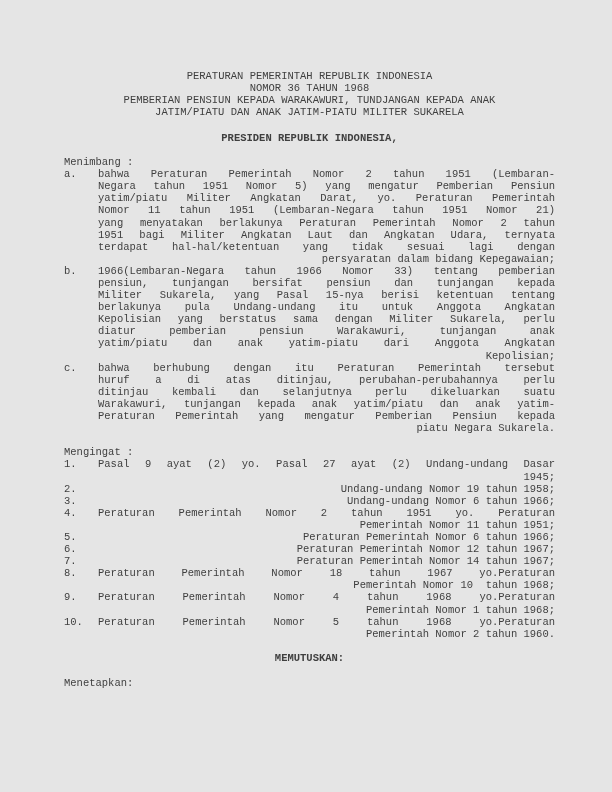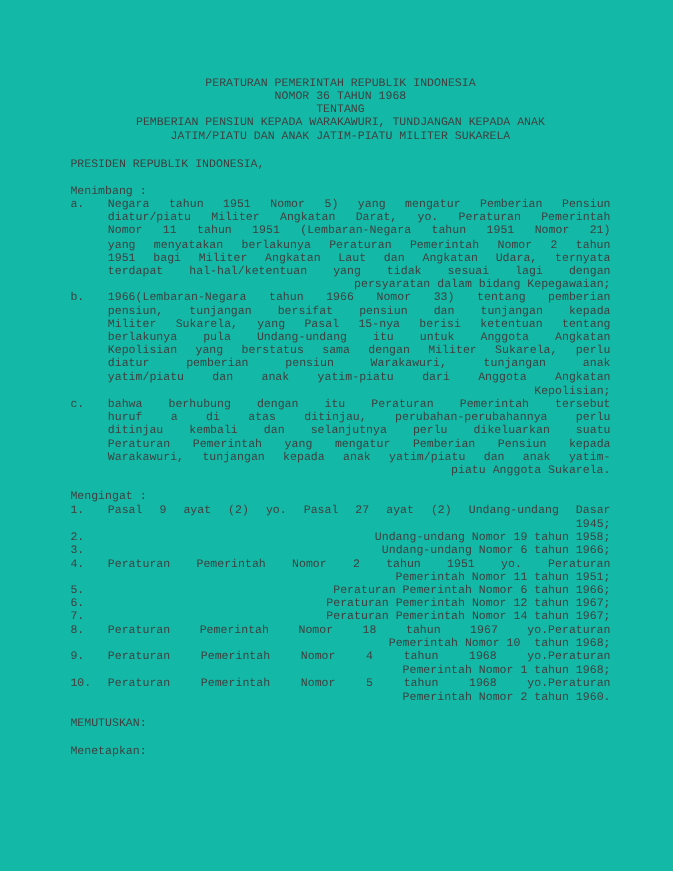--- a/index.html
+++ b/index.html
@@ -4,40 +4,42 @@
 <style>
   html, body {
     margin: 0;
     padding: 0;
     background: #ffffff;
   }
   .page {
     position: relative;
     width: 612px;
     height: 792px;
-    background: #14b8a6;
+    background: #e5e5e5;
     overflow: hidden;
     font-family: "Liberation Mono", "DejaVu Sans Mono", monospace;
     font-size: 10.5px;
     line-height: 12.1px;
     color: #3f3f3f;
   }
   .doc {
     position: absolute;
     left: 64px;
     top: 70px;
     width: 491px;
   }
   .title-block { width: 100%; }
   .title-line {
     text-align: center;
     white-space: pre-wrap;
   }
   .center-line {
-    white-space: pre-wrap;
+    text-align: center;
+    white-space: pre-wrap;
+    font-weight: bold;
   }
   .label-line {
     text-align: left;
     white-space: pre-wrap;
     font-family: Liberation Mono, monospace;
   }
   .blank { height: 12.1px; }
   .blank-lg { height: 13px; }
   .item-row {
     display: flex;
@@ -63,39 +65,39 @@
 </style>
 </head>
 <body>
 
 <div class="page">
   <div class="doc">
 
     <div class="title-block">
         <div class="title-line">PERATURAN PEMERINTAH REPUBLIK INDONESIA</div>
         <div class="title-line">NOMOR 36 TAHUN 1968</div>
-        <div class="title-line">TENTANG</div>
         <div class="title-line">PEMBERIAN PENSIUN KEPADA WARAKAWURI, TUNDJANGAN KEPADA ANAK</div>
         <div class="title-line">JATIM/PIATU DAN ANAK JATIM-PIATU MILITER SUKARELA</div>
       </div>
 
     <div class="blank" style="height:13.5px"></div>
 
     <div class="center-line">PRESIDEN REPUBLIK INDONESIA,</div>
 
     <div class="blank"></div>
 
     <div class="label-line">Menimbang :</div>
 
     <div>
         <div class="item-row">
           <div class="item-marker">a.</div>
           <div class="item-lines">
+            <div class="line just">bahwa Peraturan Pemerintah Nomor 2 tahun 1951 (Lembaran-</div>
             <div class="line just">Negara tahun 1951 Nomor 5) yang mengatur Pemberian Pensiun</div>
-            <div class="line just">diatur/piatu Militer Angkatan Darat, yo. Peraturan Pemerintah</div>
+            <div class="line just">yatim/piatu Militer Angkatan Darat, yo. Peraturan Pemerintah</div>
             <div class="line just">Nomor 11 tahun 1951 (Lembaran-Negara tahun 1951 Nomor 21)</div>
             <div class="line just">yang menyatakan berlakunya Peraturan Pemerintah Nomor 2 tahun</div>
             <div class="line just">1951 bagi Militer Angkatan Laut dan Angkatan Udara, ternyata</div>
             <div class="line just">terdapat hal-hal/ketentuan yang tidak sesuai lagi dengan</div>
             <div class="line">persyaratan dalam bidang Kepegawaian;</div>
           </div>
         </div>
         <div class="item-row">
           <div class="item-marker">b.</div>
           <div class="item-lines">
@@ -108,23 +110,23 @@
             <div class="line just">yatim/piatu dan anak yatim-piatu dari Anggota Angkatan</div>
             <div class="line">Kepolisian;</div>
           </div>
         </div>
         <div class="item-row">
           <div class="item-marker">c.</div>
           <div class="item-lines">
             <div class="line just">bahwa berhubung dengan itu Peraturan Pemerintah tersebut</div>
             <div class="line just">huruf a di atas ditinjau, perubahan-perubahannya perlu</div>
             <div class="line just">ditinjau kembali dan selanjutnya perlu dikeluarkan suatu</div>
+            <div class="line just">Warakawuri, tunjangan kepada anak yatim/piatu dan anak yatim-</div>
             <div class="line just">Peraturan Pemerintah yang mengatur Pemberian Pensiun kepada</div>
-            <div class="line just">Warakawuri, tunjangan kepada anak yatim/piatu dan anak yatim-</div>
-            <div class="line">piatu Anggota Sukarela.</div>
+            <div class="line">piatu Negara Sukarela.</div>
           </div>
         </div>
       </div>
 
     <div class="blank"></div>
 
     <div class="label-line">Mengingat :</div>
 
     <div>
         <div class="item-row">

